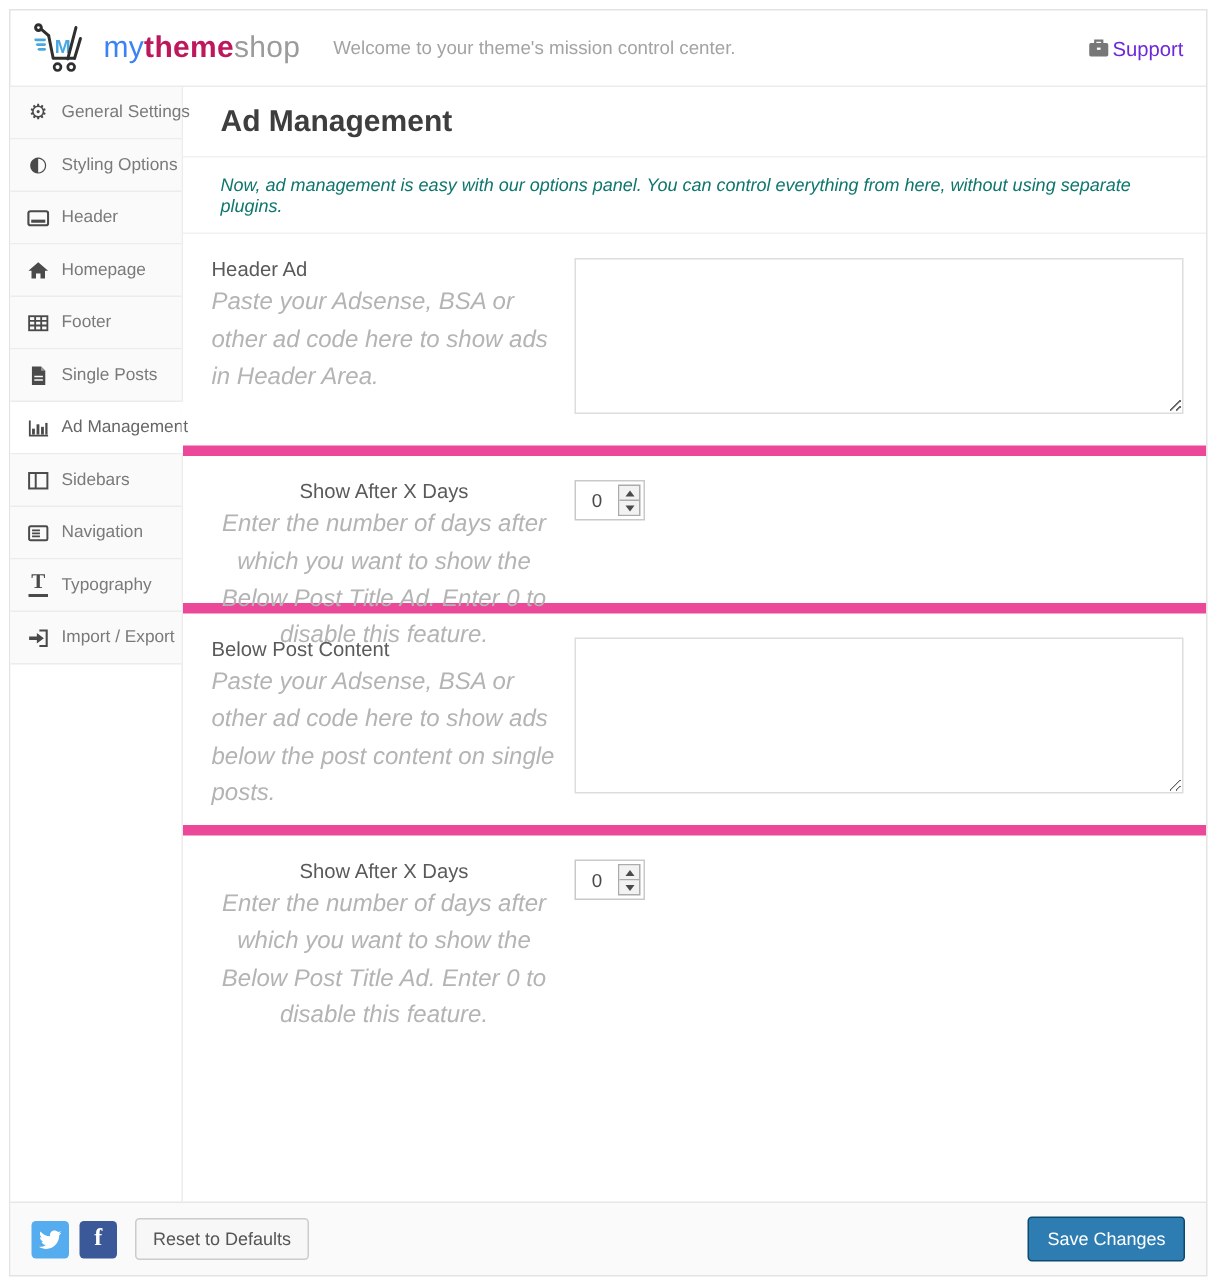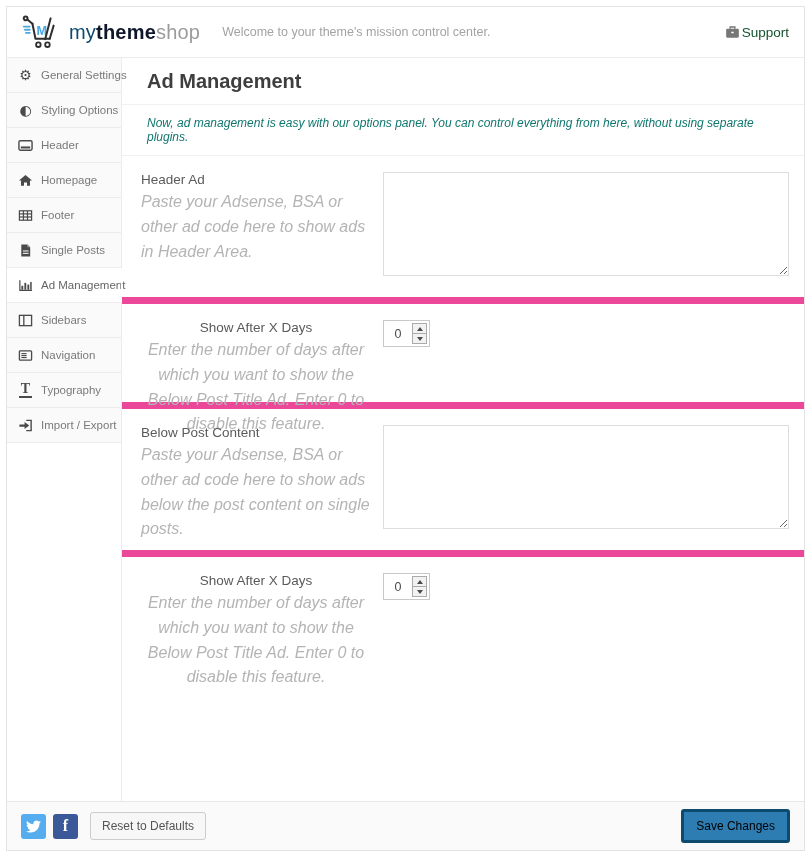--- a/index.html
+++ b/index.html
@@ -10,25 +10,25 @@
     font-family:"Liberation Sans", sans-serif; -webkit-font-smoothing:antialiased;
   }
   .card {
     position:absolute; top:6px; left:6px; width:799px; height:845px;
     border:1px solid #e3e3e3; background:#fff; display:flex; flex-direction:column;
   }
   
   .topbar { height:51px; flex:none; border-bottom:1px solid #ececec; display:flex; align-items:center; padding:0 15px; }
   .brand { display:flex; align-items:center; gap:7px; }
   .brand-text { font-size:20px; letter-spacing:.2px; white-space:nowrap; }
-  .b-my { color:#0c4a6e; }
-  .b-theme { color:#0f172a; font-weight:bold; }
+  .b-my { color:#3b82f6; }
+  .b-theme { color:#be185d; font-weight:bold; }
   .b-shop { color:#9b9b9b; }
   .welcome { color:#a3a3a3; font-size:12.5px; margin-left:22px; flex:1; }
-  .support { display:flex; align-items:center; gap:2px; color:#14532d; font-size:13.5px; cursor:pointer; }
+  .support { display:flex; align-items:center; gap:2px; color:#6d28d9; font-size:13.5px; cursor:pointer; }
   
   .bodywrap { flex:1; display:flex; min-height:0; }
   .sidebar { width:115px; flex:none; border-right:1px solid #ececec; background:#fff; }
   .sb-item {
     height:35px; display:flex; align-items:center; gap:7px; padding:0 4px 0 10px;
     background:#fafafa; border-bottom:1px solid #ececec; color:#7a7a7a;
     font-size:11.5px; cursor:pointer; position:relative; white-space:nowrap;
   }
   .sb-item.active { background:#fff; color:#666; }
   .sb-item.active::after { content:""; position:absolute; right:-1px; top:0; bottom:0; width:1px; background:#fff; }
@@ -57,21 +57,21 @@
   .spin-btn { flex:1; display:flex; align-items:center; justify-content:center; background:#f2f2f2; cursor:pointer; }
   .spin-btn.up { border-bottom:1px solid #ababab; }
   .tri-up   { width:0; height:0; border-left:3px solid transparent; border-right:3px solid transparent; border-bottom:4px solid #4a4a4a; }
   .tri-down { width:0; height:0; border-left:3px solid transparent; border-right:3px solid transparent; border-top:4px solid #4a4a4a; }
   
   .footbar { flex:none; height:49px; background:#fafafa; border-top:1px solid #e7e7e7; display:flex; align-items:center; padding:0 14px; gap:7px; }
   .soc { width:25px; height:25px; border-radius:3px; display:flex; align-items:center; justify-content:center; cursor:pointer; flex:none; }
   .soc.tw { background:#55acee; }
   .soc.fb { background:#3b5998; color:#fff; font:bold 16px "Liberation Serif", serif; }
   .reset-btn { margin-left:5px; background:#f7f7f7; border:1px solid #ccc; border-radius:3px; padding:6px 11px; font-size:12px; color:#555; cursor:pointer; font-family:"Liberation Sans",sans-serif; }
-  .save-btn { margin-left:auto; background:#2d7db3; border:3px solid #0c4a6e; border-radius:3px; padding:7px 12px; font-size:12px; color:#000000; cursor:pointer; font-family:"Liberation Sans",sans-serif; }
+  .save-btn { margin-left:auto; background:#2d7db3; border:1px solid #0c4a6e; border-radius:3px; padding:7px 12px; font-size:12px; color:#ffffff; cursor:pointer; font-family:"Liberation Sans",sans-serif; }
 </style>
 </head>
 <body>
 
 <div class="card">
 
   <header class="topbar">
     <div class="brand">
       <svg width="40" height="38" viewBox="0 0 44 40">
         <g stroke="#2f2f2f" stroke-width="2.2" fill="none" stroke-linecap="round" stroke-linejoin="round">

